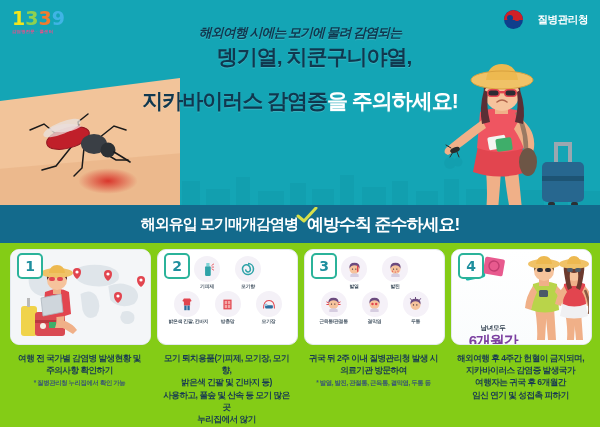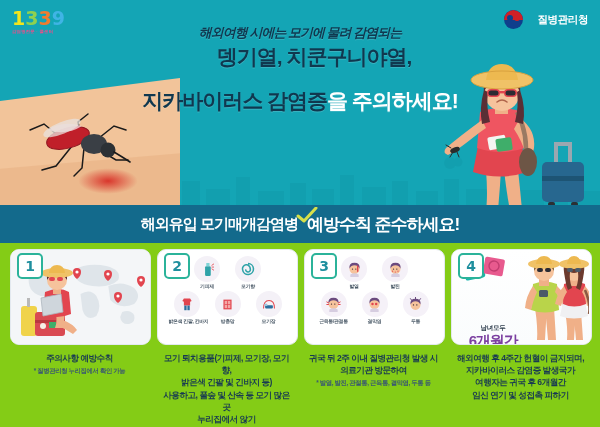--- a/index.html
+++ b/index.html
@@ -305,21 +305,22 @@
           <path d="M28 16 q-1 -12 10 -12 q11 0 10 12 q-3 -6 -10 -6 q-7 0 -10 6z" fill="#5a2f35"></path>
           <ellipse cx="38" cy="9" rx="16" ry="5" fill="#f0c267"></ellipse>
           <path d="M30 9 q1 -8 8 -8 q7 0 8 8z" fill="#edb950"></path>
           <rect x="30" y="13" width="6" height="4" rx="2" fill="#e2454f"></rect>
           <rect x="38" y="13" width="6" height="4" rx="2" fill="#e2454f"></rect>
           <path d="M22 34 l20 -4 l2 18 l-20 4z" fill="#cfd6dc" stroke="#aeb7bf" stroke-width=".8"></path>
         </svg>
         <div class="badge">1</div>
       </div>
       <div class="caption">
-        <div>주의사항 예방수칙</div>
+        <div>여행 전 국가별 감염병 발생현황 및</div>
+        <div>주의사항 확인하기</div>
       </div>
       <div class="note">* 질병관리청 누리집에서 확인 가능</div>
     </div>
 
     <div class="panel">
       <div class="card">
         <div class="icon-grid">
           <div class="icon-row">
             <div class="icon-cell">
               <div class="icon-circ">

